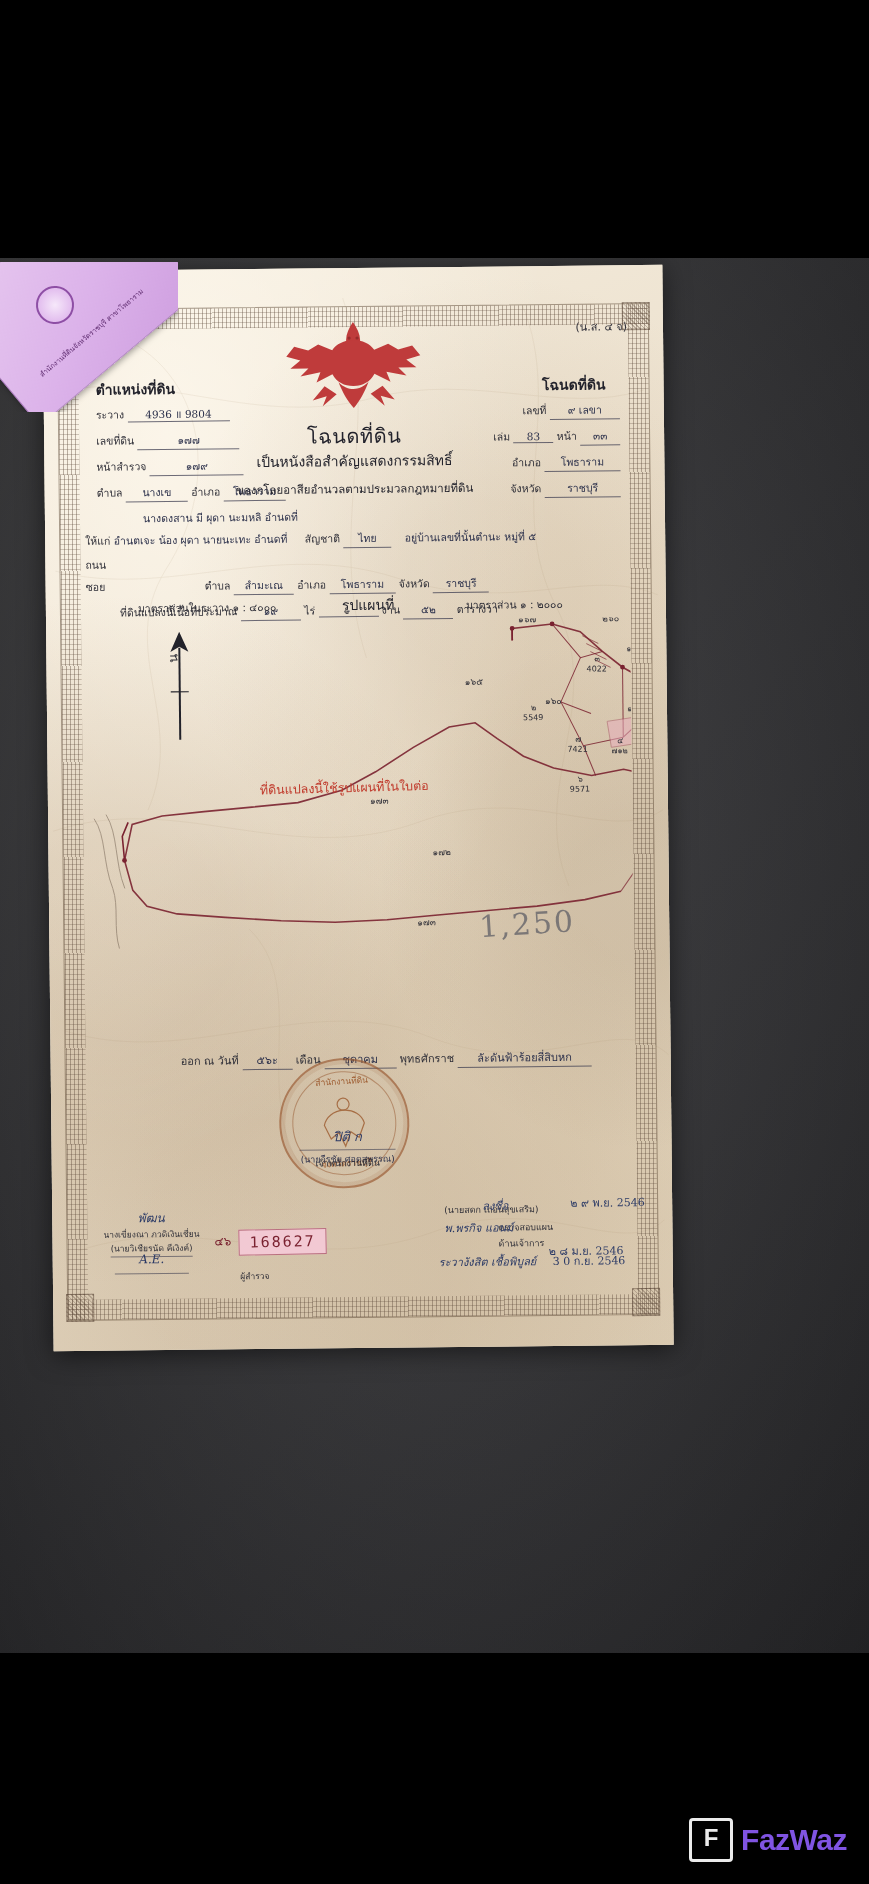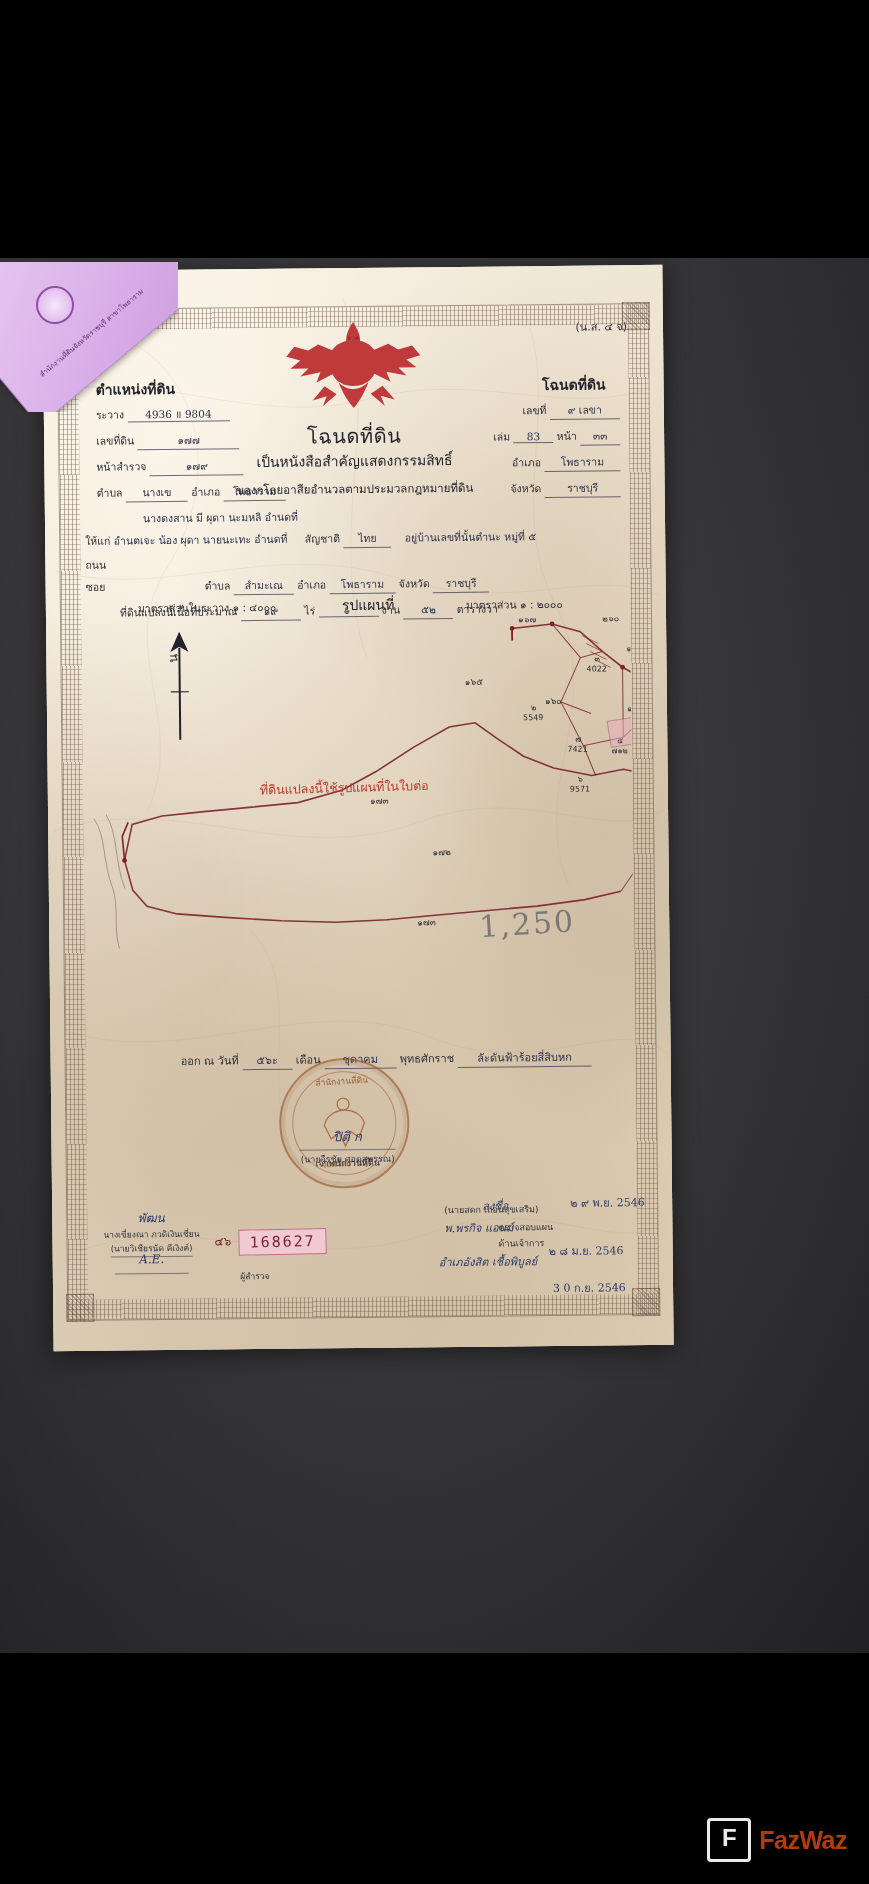--- a/index.html
+++ b/index.html
@@ -398,23 +398,23 @@
     border: 3px solid #ffffff;
     border-radius: 4px;
     color: #ffffff;
     font-weight: bold;
     font-size: 24px;
     line-height: 34px;
     text-align: center;
     font-family: "Liberation Sans", sans-serif;
   }
   .wm-text {
-    color: #c2410c;
+    color: #8b5cf6;
     font-family: "Liberation Sans", sans-serif;
-    font-size: 25px;
+    font-size: 30px;
     font-weight: bold;
     letter-spacing: -0.5px;
   }
   svg { display: block; }
 </style>
 </head>
 <body>
 
 <div class="screen">
 
@@ -681,22 +681,22 @@
     <div class="serial-stamp">168627</div>
 
     <div class="right-note th" style="left:392px; top:936px;">(นายสดก  เถอนสุขเสริม)</div>
     <div class="right-note th" style="left:446px; top:954px;">ตราจสอบแผน</div>
     <div class="right-note th" style="left:446px; top:970px;">ด้านเจ้าการ</div>
 
     <div class="date-stamp sig-script" style="left:430px; top:930px;">ลงชื่อ</div>
     <div class="date-stamp" style="left:486px; top:928px;margin-left:32px;">๒ ๙ พ.ย. 2546</div>
     <div class="date-stamp sig-script" style="left:392px; top:952px;">พ.พรกิจ  แอนม์</div>
     <div class="date-stamp" style="left:496px; top:976px;">๒ ๘ ม.ย. 2546</div>
-    <div class="date-stamp sig-script" style="left:386px; top:986px;">อำเภอังสิต  เชื้อพิบูลย์</div>
-    <div class="date-stamp" style="left:500px; top:986px;margin-top:27px;">3 0 ก.ย. 2546</div>
+    <div class="date-stamp sig-script" style="left:386px; top:986px;">ระวางังสิต  เชื้อพิบูลย์</div>
+    <div class="date-stamp" style="left:500px; top:986px;">3 0 ก.ย. 2546</div>
   </div>
 
   <div class="sticker">
     <div class="sticker-shape"></div>
     <div class="sticker-emblem"></div>
     <div class="sticker-text">สำนักงานที่ดินจังหวัดราชบุรี สาขาโพธาราม</div>
   </div>
 
   <div class="watermark">
     <div class="wm-logo">F</div>

